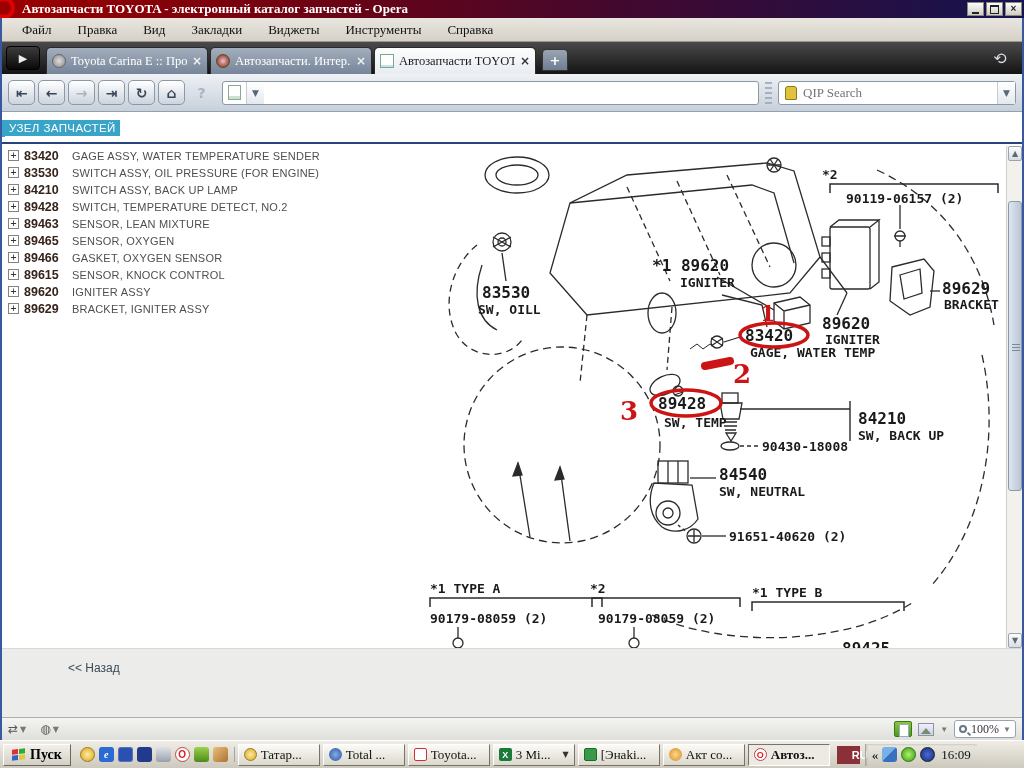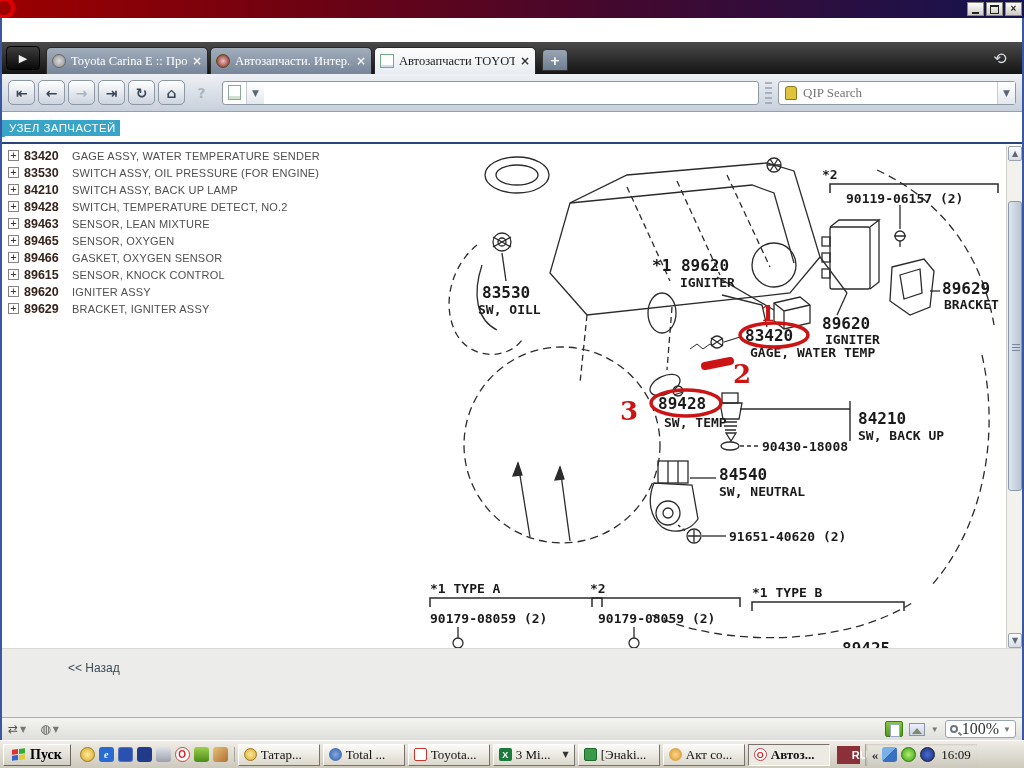--- a/index.html
+++ b/index.html
@@ -115,21 +115,21 @@
   .sb-ico { color:#555; font-family:"DejaVu Sans",sans-serif; font-size:12px; display:flex; align-items:center; gap:2px; margin-right:14px; }
   .caret { font-size:8px; color:#777; }
   .status-right { margin-left:auto; display:flex; align-items:center; gap:6px; }
   .fit-ico { width:18px; height:16px; background:linear-gradient(#8cc63f,#4e9a1e); border:1px solid #3a7a12; border-radius:2px; position:relative; }
   .fit-ico::after { content:""; position:absolute; right:2px; top:2px; width:8px; height:11px; background:#fff; border:1px solid #9ac; }
   .img-ico { width:16px; height:13px; background:linear-gradient(#eef,#cbd4de); border:1px solid #8a95a3; position:relative; }
   .img-ico::after { content:""; position:absolute; left:2px; bottom:1px; border-left:5px solid transparent; border-right:5px solid transparent; border-bottom:6px solid #7a8a6a; }
   .zoom-field { height:18px; background:#fff; border:1px solid #9aa4b0; border-radius:3px; display:flex; align-items:center; padding:0 4px; gap:4px; }
   .mag { width:8px; height:8px; border:2px solid #6a7686; border-radius:50%; position:relative; }
   .mag::after { content:""; position:absolute; left:6px; top:6px; width:4px; height:2px; background:#6a7686; transform:rotate(45deg); }
-  .zoom-text { font-size:16px; color:#333; }
+  .zoom-text { font-size:12px; color:#333; }
 
   
   .taskbar { position:absolute; left:0; top:740px; width:1024px; height:28px;
     background:linear-gradient(#efede6,#cdc9bd); border-top:1px solid #fff; display:flex; align-items:center; padding:0 3px; gap:3px; }
   .startbtn { height:22px; padding:0 8px 0 8px; display:flex; align-items:center; gap:4px;
     background:linear-gradient(#f2f0ea,#d2cfc5); border:1px solid; border-color:#fff #6a675f #6a675f #fff; font-weight:bold; font-size:14px; }
   .winflag { width:14px; height:12px; display:grid; grid-template-columns:6px 6px; grid-template-rows:5px 5px; gap:1px; transform:skewY(-6deg); }
   .winflag i:nth-child(1){background:#d33;} .winflag i:nth-child(2){background:#3a3;}
   .winflag i:nth-child(3){background:#36c;} .winflag i:nth-child(4){background:#dc3;}
   .ql { display:flex; gap:4px; padding:0 6px; align-items:center; border-right:1px solid #a8a59b; }
@@ -169,29 +169,39 @@
   .tr3 { background:radial-gradient(#4a6ad0,#1a2a80); border-radius:50%; border:1px solid #122; }
   .clock { font-size:13px; color:#111; padding-left:2px; }
 </style>
 </head>
 <body>
 
 <div class="screen">
 
   <div class="titlebar">
     <span class="opera-logo"></span>
+    <span class="title-text">Автозапчасти TOYOTA - электронный каталог запчастей - Opera</span>
     <span class="winbtns">
       <span class="winbtn min"></span>
       <span class="winbtn rest"></span>
       <span class="winbtn">×</span>
     </span>
   </div>
 
   <div class="frame">
 
+    <div class="menubar">
+      <span class="menu-item">Файл</span>
+      <span class="menu-item">Правка</span>
+      <span class="menu-item">Вид</span>
+      <span class="menu-item">Закладки</span>
+      <span class="menu-item">Виджеты</span>
+      <span class="menu-item">Инструменты</span>
+      <span class="menu-item">Справка</span>
+    </div>
 
     <div class="tabbar">
       <span class="panel-btn">▶</span>
       <div class="tab inactive">
         <span class="tab-icon ti-toyota"></span>
         <span class="tab-label">Toyota Carina E :: Про...</span>
         <span class="tab-close">×</span>
       </div>
       <div class="tab inactive">
         <span class="tab-icon ti-swirl"></span>

